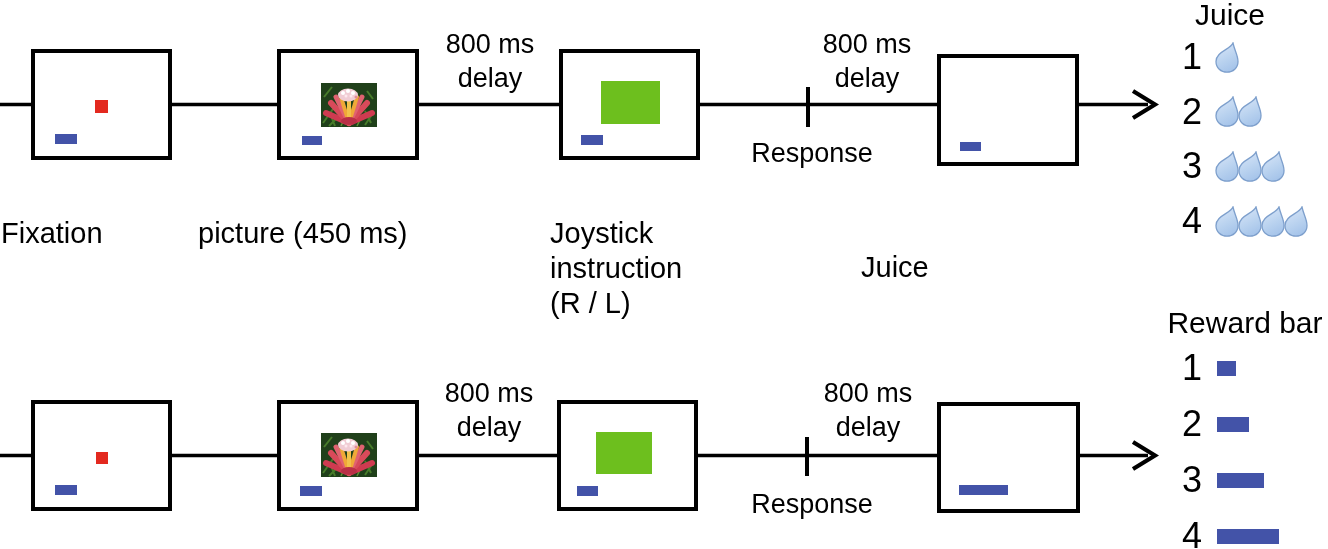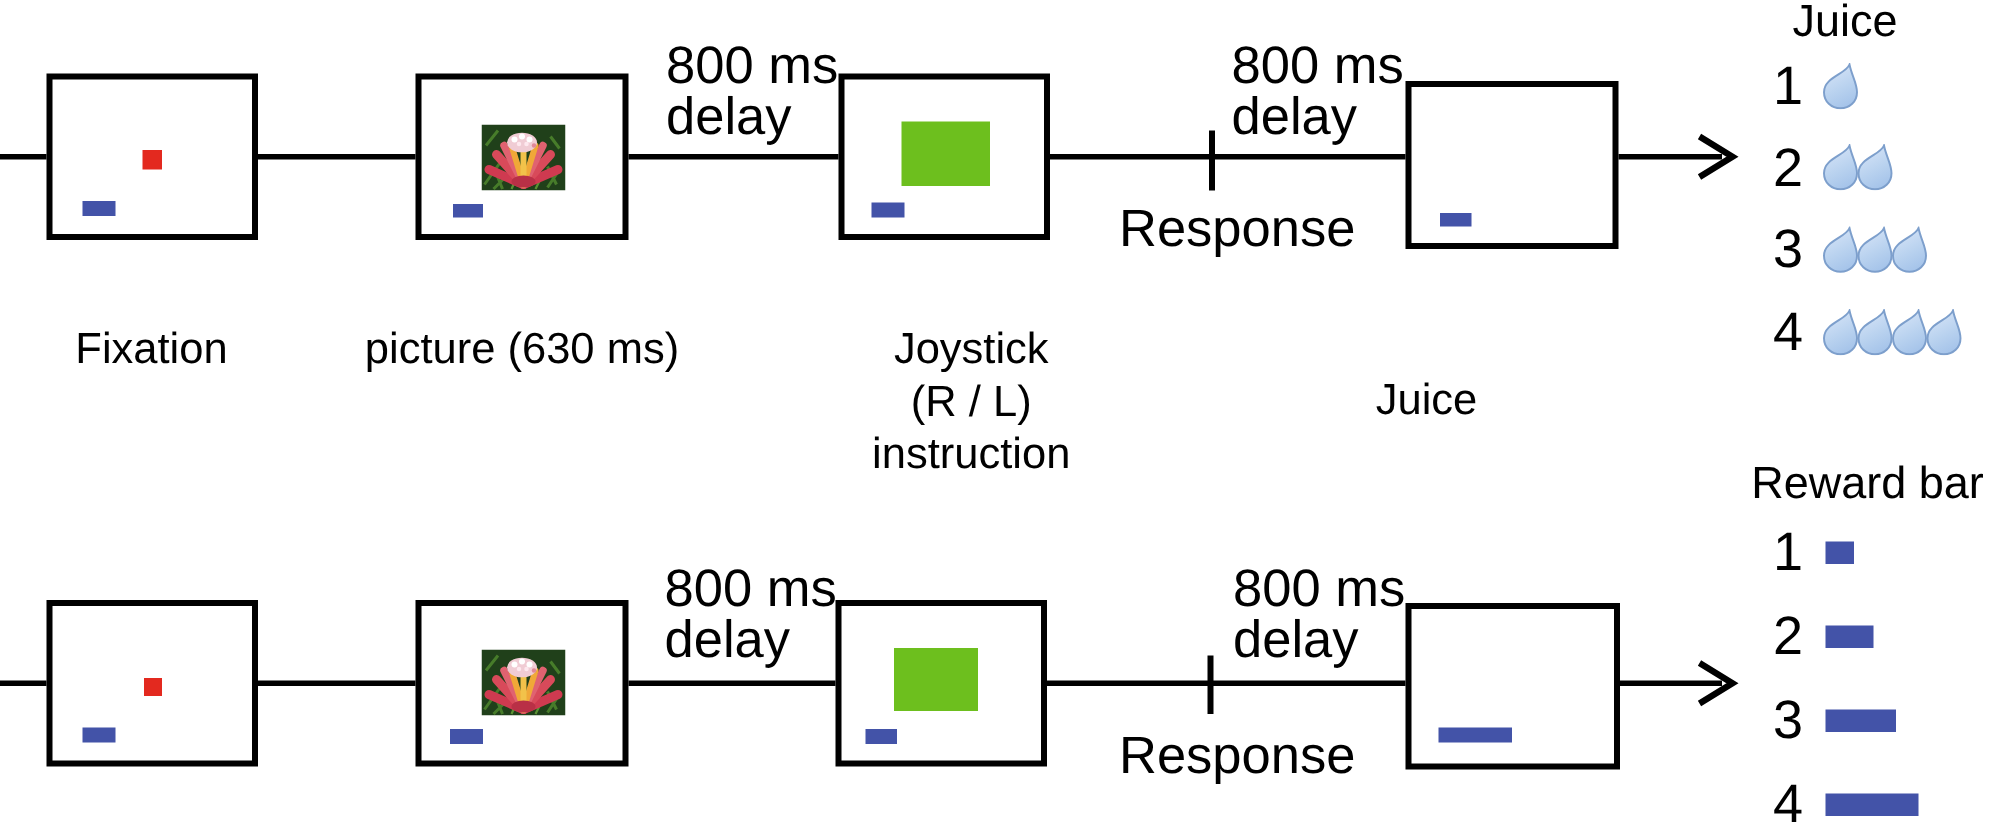--- a/index.html
+++ b/index.html
@@ -9,22 +9,22 @@
   }
   .connectors{position:absolute;left:0;top:0;z-index:0;}
   .screen-box{
     position:absolute;background:#ffffff;border:4px solid #000;
     box-sizing:border-box;z-index:2;
   }
   .red-square{position:absolute;background:#e3291f;}
   .blue-bar{position:absolute;background:#4353a8;}
   .green-rect{position:absolute;background:#6dbf1e;}
   .flower{position:absolute;}
-  .lbl{position:absolute;text-align:center;font-size:29px;line-height:35px;z-index:3;}
-  .ann{position:absolute;text-align:left;font-size:35px;line-height:34px;z-index:3;padding-left:24px;}
+  .lbl{position:absolute;text-align:left;font-size:29px;line-height:35px;z-index:3;}
+  .ann{position:absolute;text-align:center;font-size:27px;line-height:34px;z-index:3;}
   .legend-title{position:absolute;text-align:center;font-size:30px;line-height:34px;z-index:3;white-space:nowrap;}
   .legend-row{position:absolute;display:flex;align-items:center;z-index:3;}
   .legend-num{display:inline-block;width:24px;text-align:right;font-size:36px;line-height:36px;}
   .drops{margin-left:12px;display:flex;align-items:flex-end;}
   .drop{display:block;}
   .drop + .drop{margin-left:-3px;}
   .rbar{margin-left:15px;height:15px;background:#4353a8;display:inline-block;}
 </style>
 </head>
 <body>
@@ -105,26 +105,26 @@
     <div>delay</div>
   </div>
   <div class="ann" style="left:722px;top:136px;width:180px">
     <div>Response</div>
   </div>
 
   <div class="lbl" style="left:1px;top:216px;width:200px">
     <div>Fixation</div>
   </div>
   <div class="lbl" style="left:198px;top:216px;width:300px">
-    <div>picture (630 ms)</div>
+    <div>picture (450 ms)</div>
   </div>
   <div class="lbl" style="left:550px;top:216px;width:195px">
     <div>Joystick</div>
+    <div>instruction</div>
     <div>(R / L)</div>
-    <div>instruction</div>
   </div>
   <div class="lbl" style="left:861px;top:250px;width:180px">
     <div>Juice</div>
   </div>
 
   <div class="screen-box" style="left:31px;top:400px;width:141px;height:111px">
     <div class="red-square" style="left:61px;top:48px;width:12px;height:12px"></div>
     <div class="blue-bar" style="left:20px;top:81px;width:22px;height:10px"></div>
   </div>
 

